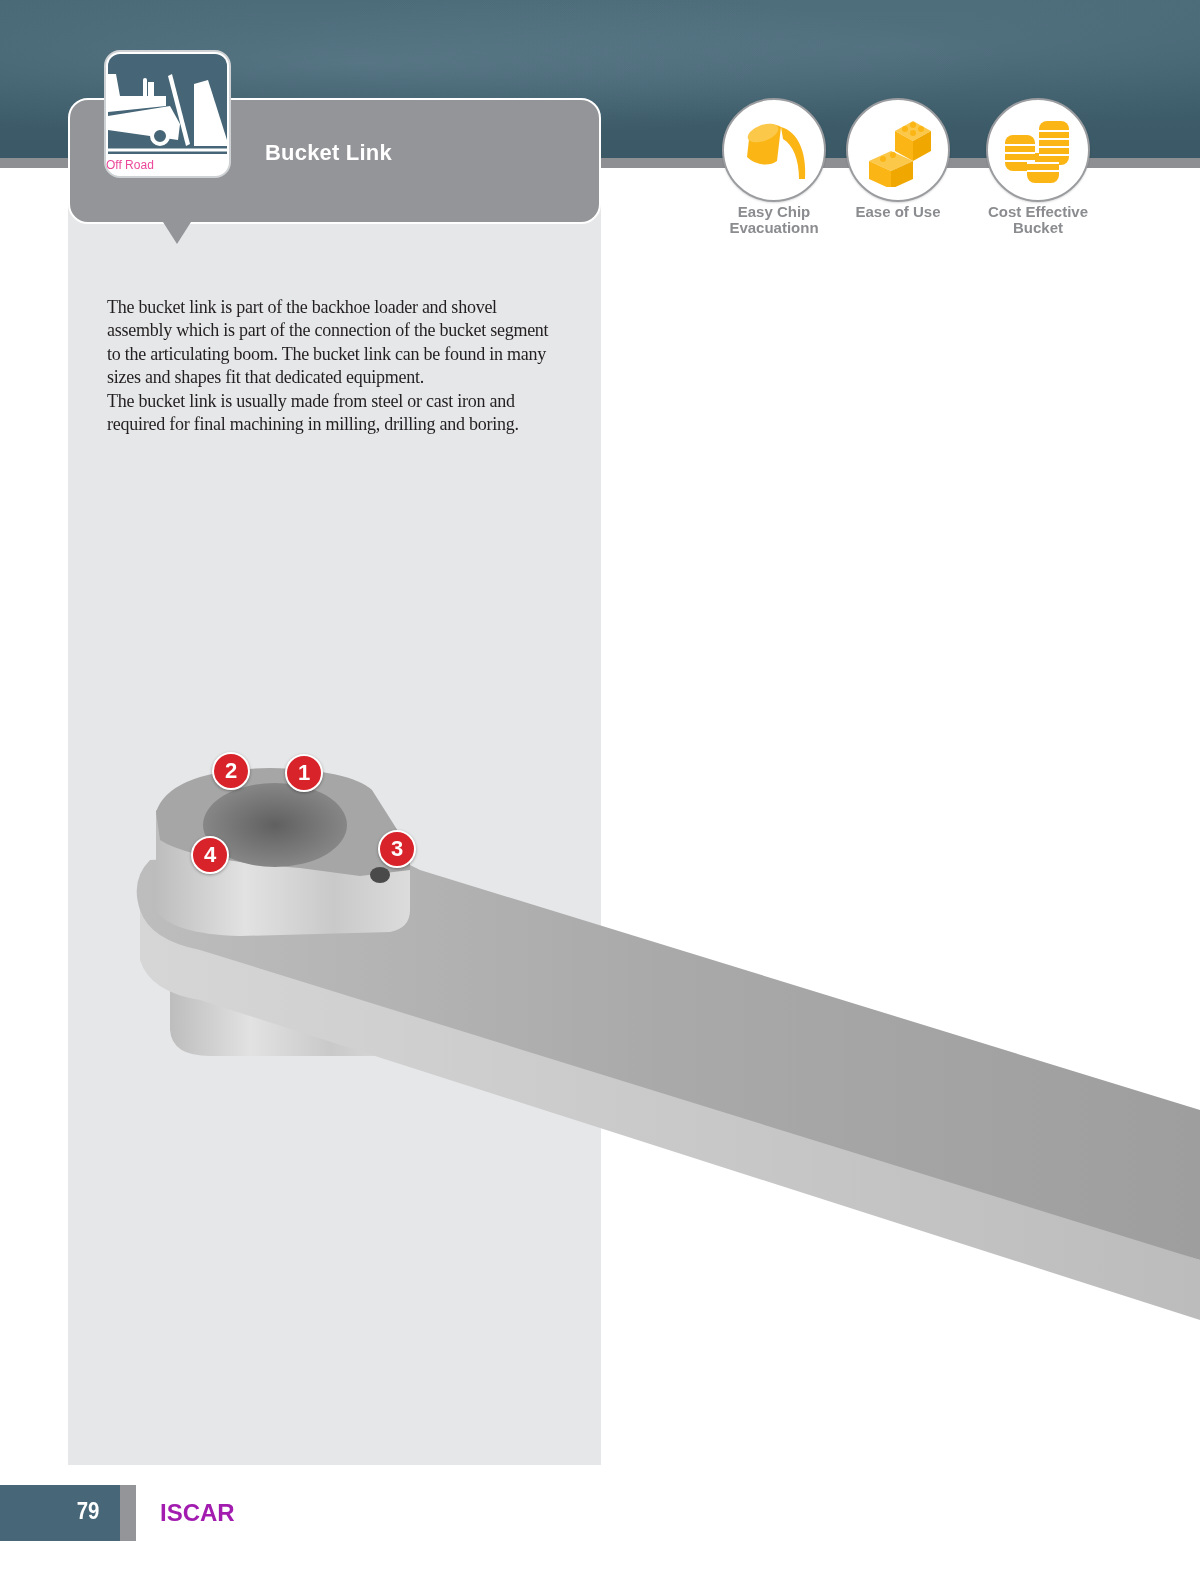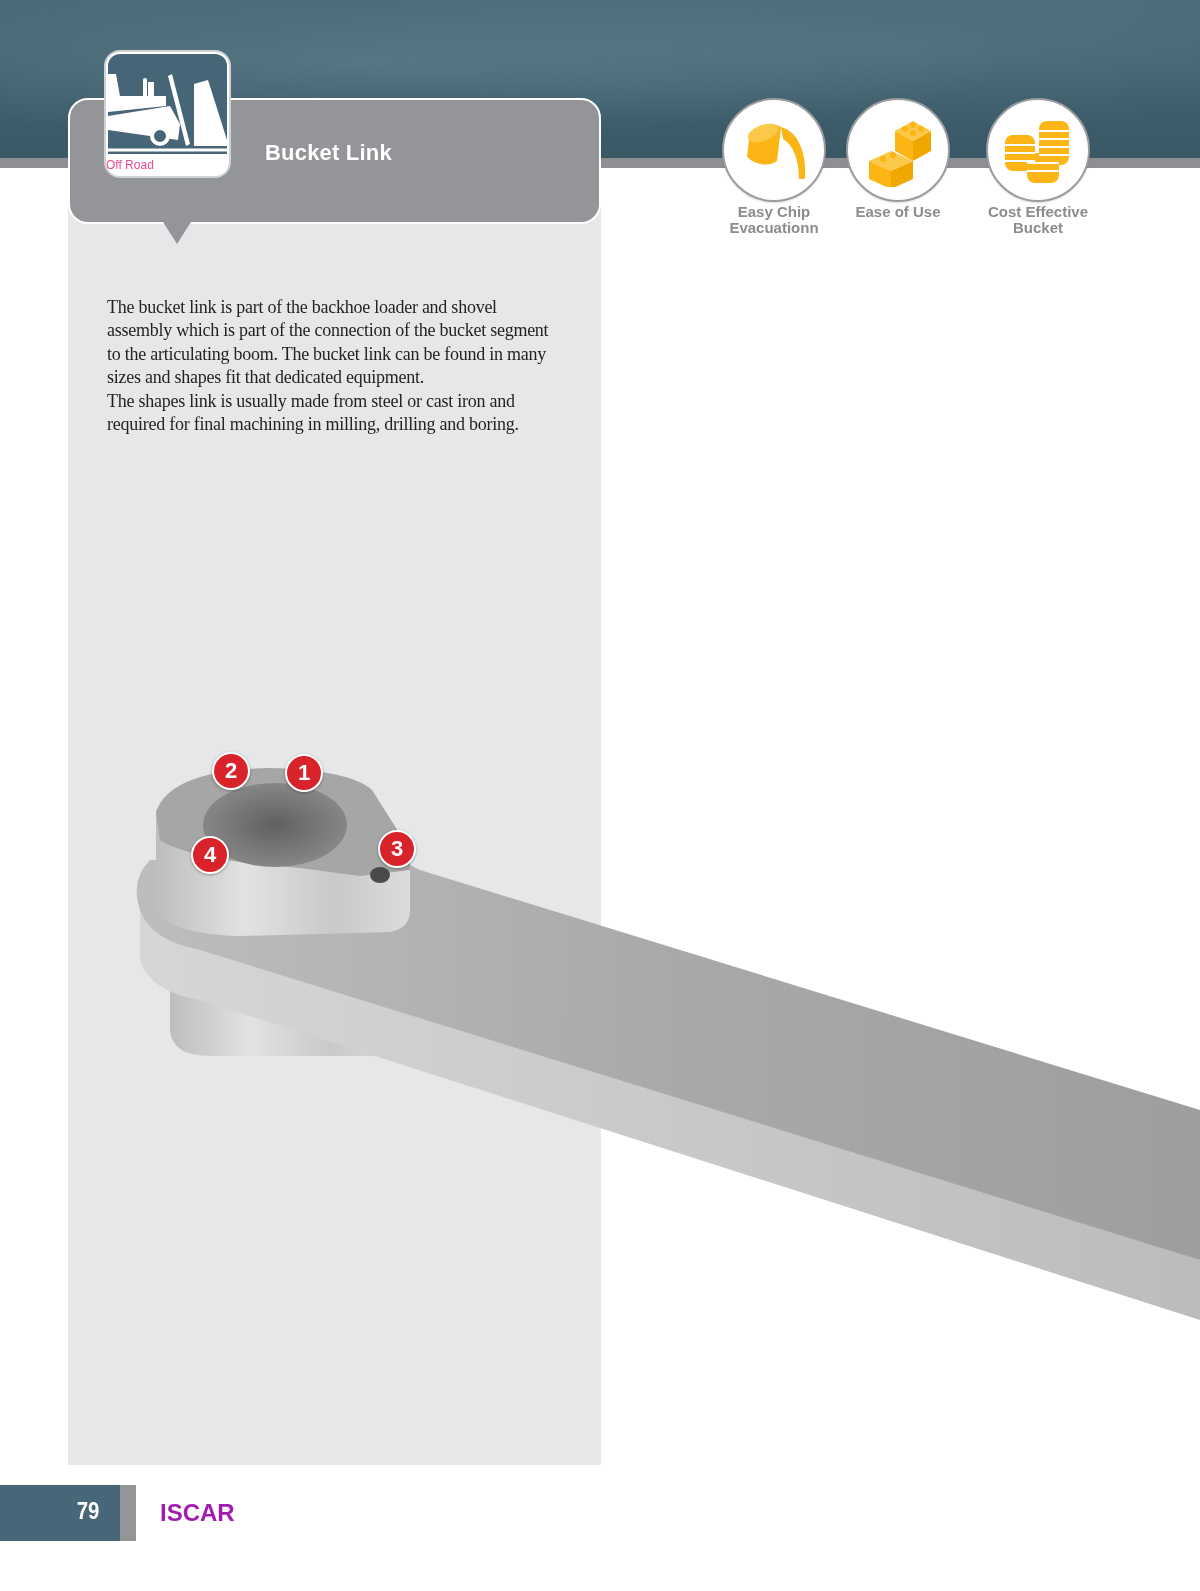--- a/index.html
+++ b/index.html
@@ -176,21 +176,21 @@
     </div>
     <div class="label">
       <div>Cost Effective</div>
       <div>Bucket</div>
     </div>
   </div>
 </div>
 
 <div class="description">
   <p>The bucket link is part of the backhoe loader and shovel assembly which is part of the connection of the bucket segment to the articulating boom. The bucket link can be found in many sizes and shapes fit that dedicated equipment.</p>
-  <p>The shapes link is usually made from steel or cast iron and required for final machining in milling, drilling and boring.</p>
+  <p>The bucket link is usually made from steel or cast iron and required for final machining in milling, drilling and boring.</p>
 </div>
 
 <svg class="part-image" width="1200" height="650" viewBox="0 0 1200 650">
   <defs>
     <linearGradient id="armTop" x1="0" y1="0" x2="1" y2="0">
       <stop offset="0" stop-color="#bdbdbd"></stop>
       <stop offset="0.5" stop-color="#a9a9a9"></stop>
       <stop offset="1" stop-color="#9e9e9e"></stop>
     </linearGradient>
     <linearGradient id="armSide" x1="0" y1="0" x2="1" y2="0">

